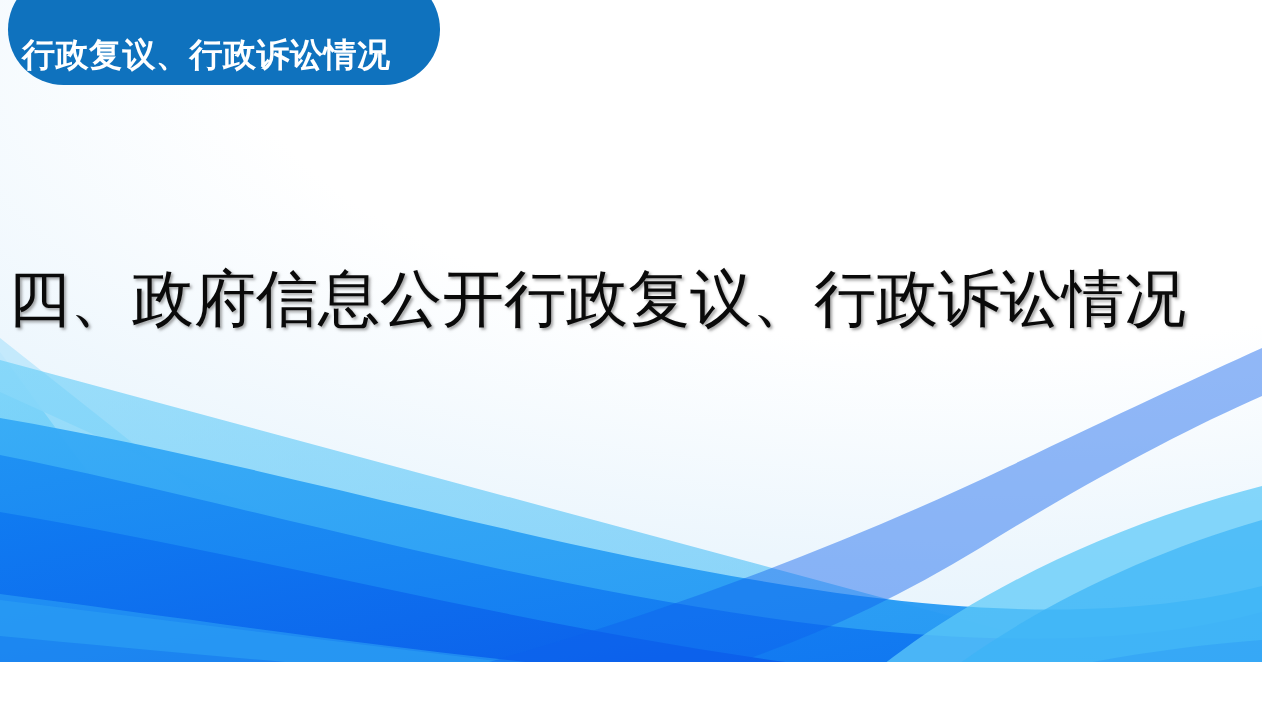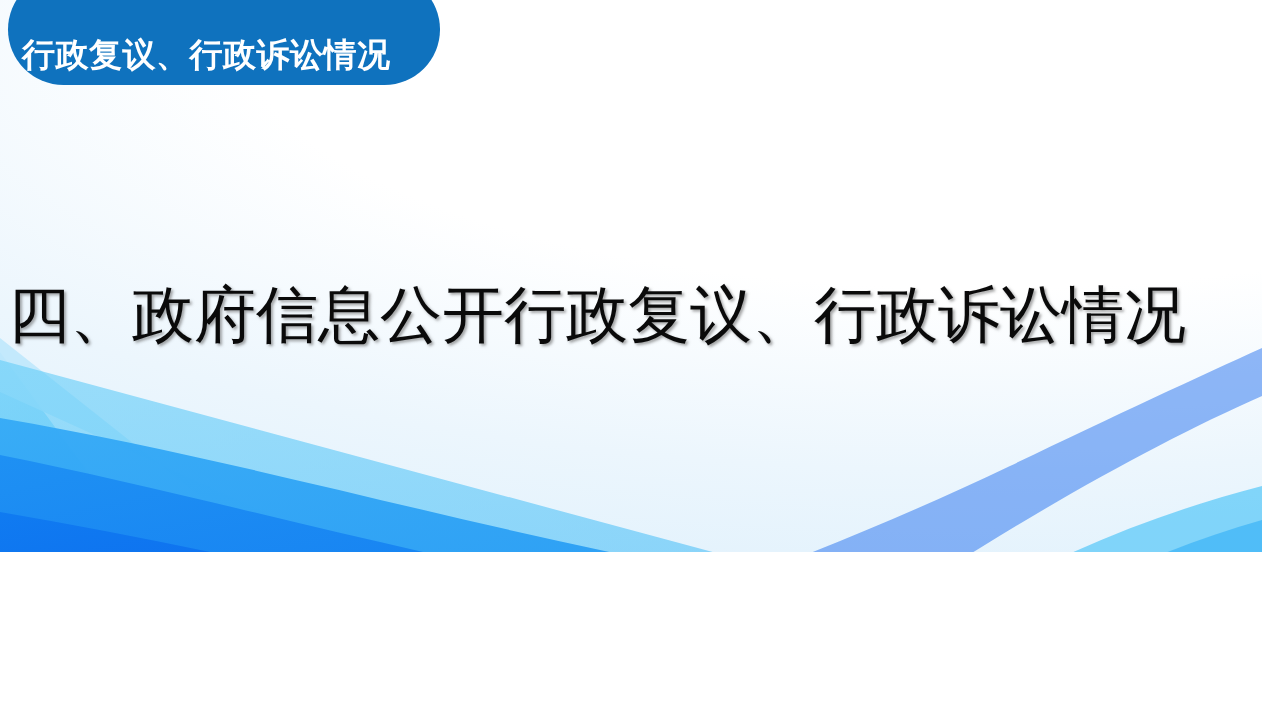--- a/index.html
+++ b/index.html
@@ -8,21 +8,21 @@
     padding: 0;
     background: #ffffff;
   }
   body {
     font-family: "DejaVu Sans", "Liberation Sans", sans-serif;
   }
 
   .slide {
     position: relative;
     width: 1262px;
-    height: 552px;
+    height: 662px;
     overflow: hidden;
     background: #ffffff;
   }
   .bg-wash {
     position: absolute;
     inset: 0;
     z-index: 1;
     background:
       radial-gradient(140% 110% at 78% 6%, rgba(255,255,255,1) 0%, rgba(255,255,255,1) 42%, rgba(236,246,253,1) 72%, rgba(222,240,252,1) 100%);
     pointer-events: none;
@@ -73,21 +73,20 @@
   .main-heading-text {
     display: inline-block;
     color: #0a0a0a;
     font-size: 62px;
     font-weight: normal;
     line-height: 1.18;
     letter-spacing: 0px;
     white-space: nowrap;
     text-shadow: 2px 2px 3px rgba(90,90,90,0.55);
     font-family: "DejaVu Sans", "Liberation Sans", sans-serif;
-    margin-top: 16px;
   }
 </style>
 </head>
 <body>
 
 <div class="slide">
 
   <div class="bg-wash"></div>
 
   <svg class="bg-waves" viewBox="0 0 1262 710" preserveAspectRatio="none" aria-hidden="true">

